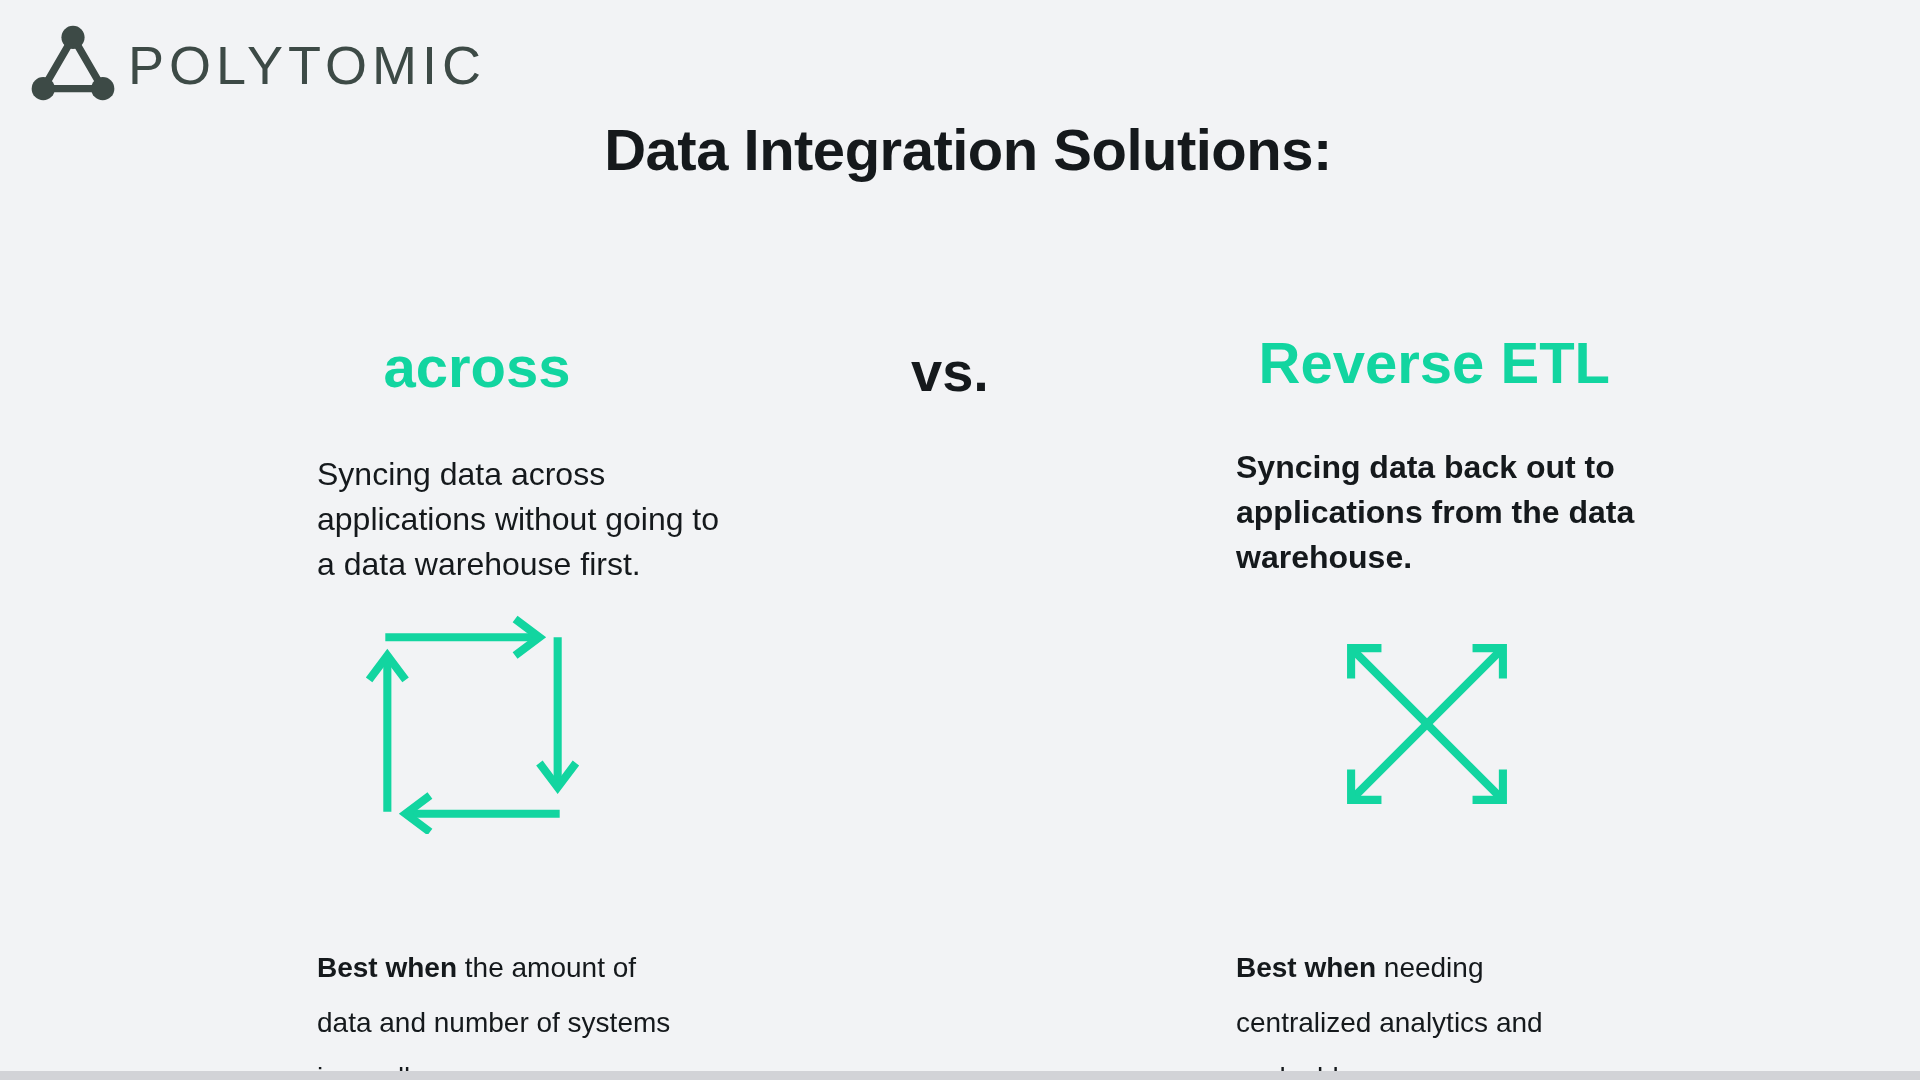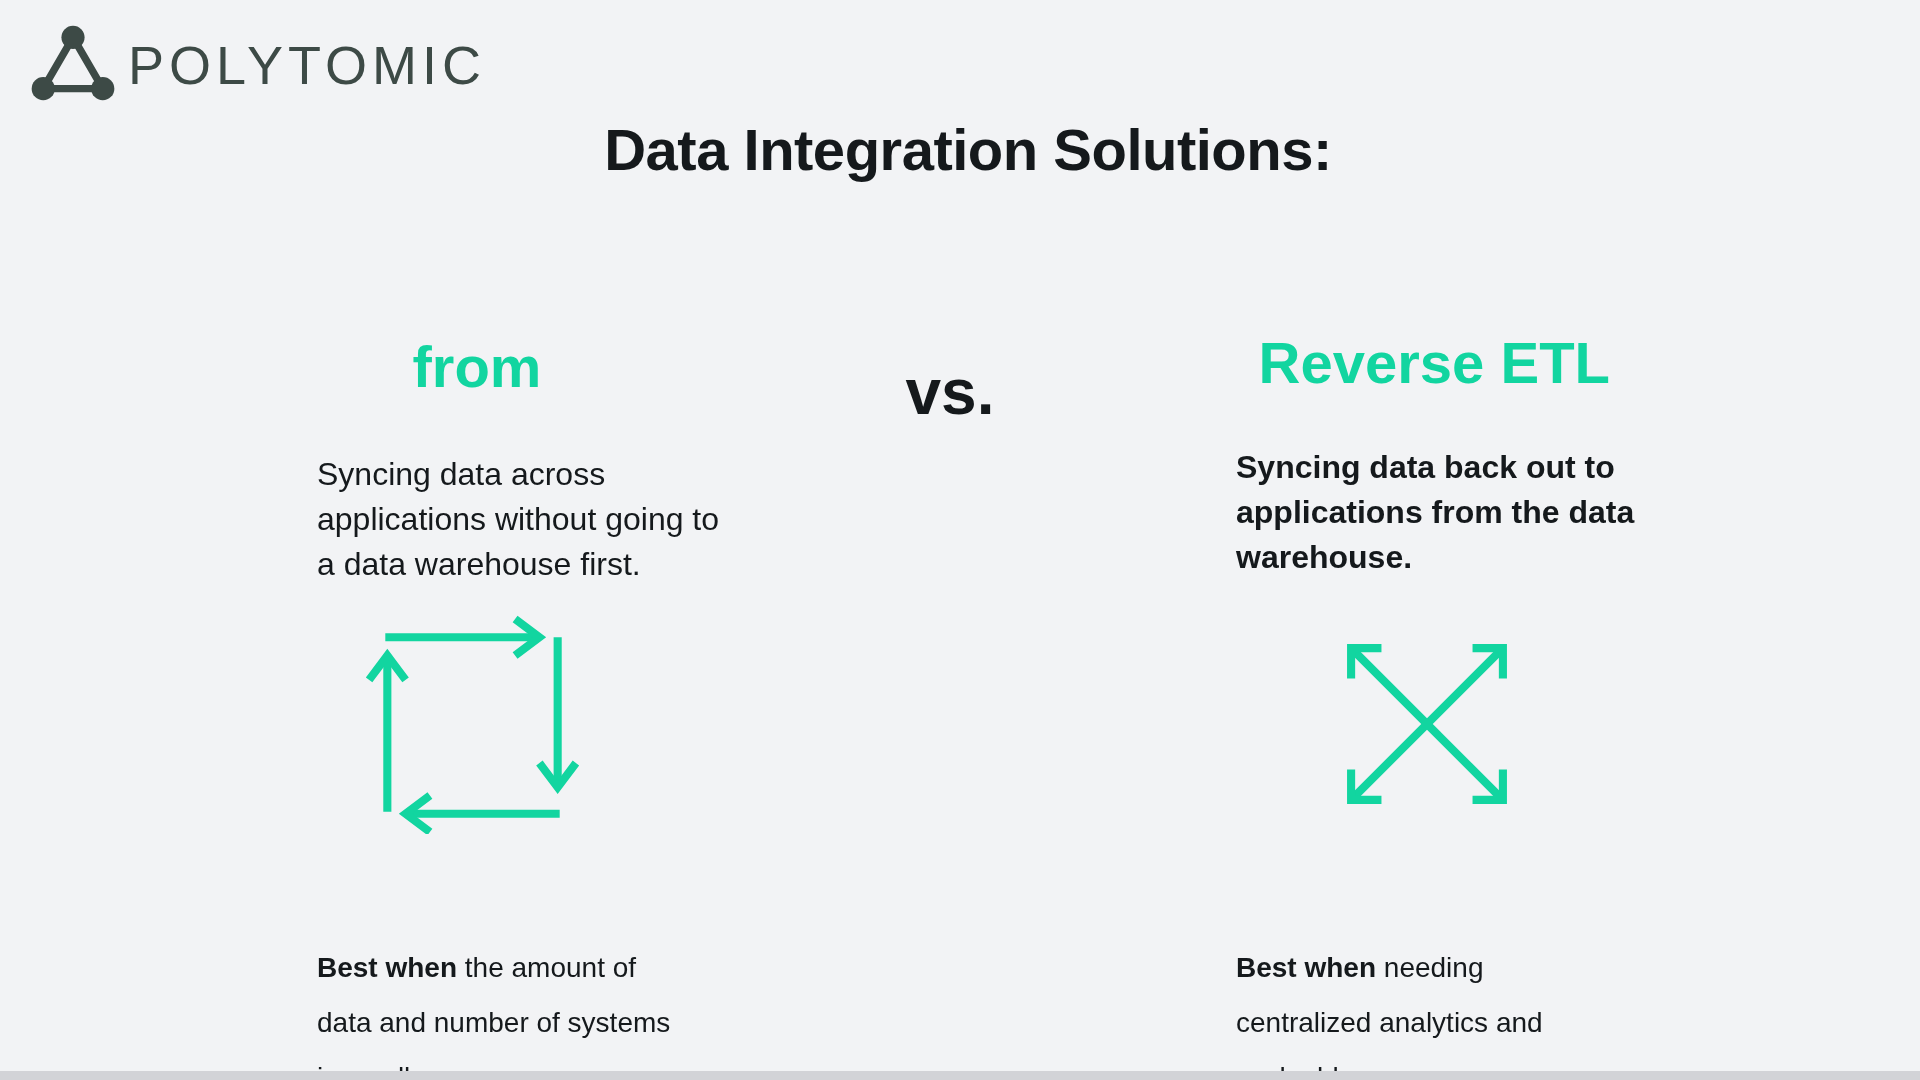--- a/index.html
+++ b/index.html
@@ -49,24 +49,23 @@
     color: var(--ink);
     padding-left: 16px;
   }
 
   
   .vs {
     position: absolute;
     left: 870px; top: 344px;
     width: 160px;
     text-align: center;
-    font-size: 64px;
+    font-size: 56px;
     font-weight: bold;
     line-height: 1;
-    margin-top: 16px;
   }
 
   
   .col {
     position: absolute;
     top: 335px;
     width: 470px;
     height: 700px;
   }
   .col-left  { left: 317px; }
@@ -129,21 +128,21 @@
     <circle cx="88" cy="78" r="14" fill="currentColor"></circle>
   </svg>
   <div class="logo-text">POLYTOMIC</div>
 </div>
 
 <h1 class="title">Data Integration Solutions:</h1>
 
 <div class="vs">vs.</div>
 
 <section class="col col-left">
-  <div class="col-heading">from</div>
+  <div class="col-heading">across</div>
   <div class="col-desc">Syncing data across
 applications without going to
 a data warehouse first.</div>
 
   <div class="icon-wrap">
     <svg viewBox="0 0 212 216" fill="none" stroke="currentColor" stroke-width="8" aria-hidden="true">
 
       <path d="M20 22 H166"></path>
       <path d="M148 4 L172 22 L148 40"></path>
 

